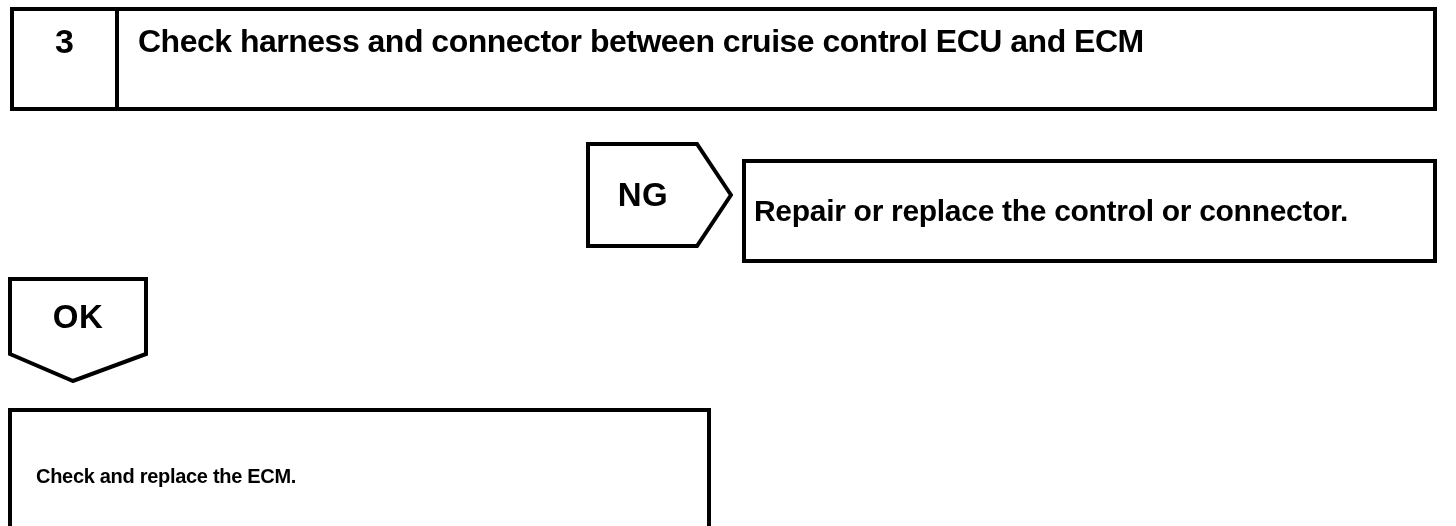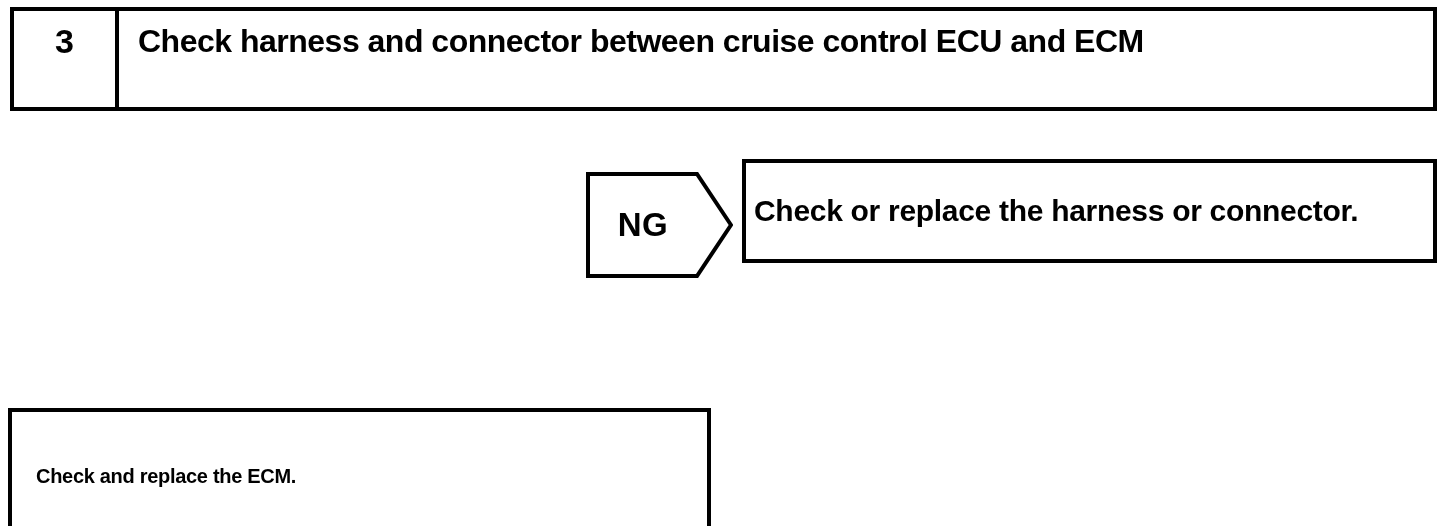--- a/index.html
+++ b/index.html
@@ -65,21 +65,21 @@
   }
   .pent-label {
     position: absolute;
     display: flex;
     align-items: center;
     justify-content: center;
     font-weight: bold;
     font-size: 33px;
     letter-spacing: 0.5px;
   }
-  .ng-pentagon { left: 586px; top: 172px; width: 147px; height: 106px; }
+  .ng-pentagon { left: 586px; top: 142px; width: 147px; height: 106px; }
   .ng-pentagon .pent-label { left: 0; top: 0; width: 114px; height: 106px; }
   .ok-pentagon { left: 8px; top: 277px; width: 140px; height: 106px; }
   .ok-pentagon .pent-label { left: 0; top: 0; width: 140px; height: 80px; }
 
   
   .action-box {
     position: absolute;
     border: 4px solid #000;
     box-sizing: border-box;
     background: #fff;
@@ -119,21 +119,27 @@
   </div>
 
   <div class="pentagon ng-pentagon">
     <svg width="147" height="106" viewBox="0 0 147 106">
       <polygon points="2,2 111,2 145,53 111,104 2,104" fill="#ffffff" stroke="#000000" stroke-width="4" stroke-linejoin="miter"></polygon>
     </svg>
     <div class="pent-label">NG</div>
   </div>
 
   <div class="action-box ng-action-box">
-    <span>Check or replace the harness or connector.</span>
+    <span>Repair or replace the control or connector.</span>
   </div>
 
+  <div class="pentagon ok-pentagon">
+    <svg width="140" height="106" viewBox="0 0 140 106">
+      <polygon points="2,2 138,2 138,77 65,104 2,77" fill="#ffffff" stroke="#000000" stroke-width="4" stroke-linejoin="miter"></polygon>
+    </svg>
+    <div class="pent-label">OK</div>
+  </div>
 
   <div class="action-box ok-action-box">
     <span>Check and replace the ECM.</span>
   </div>
 
 </div>
 
 </body></html>

